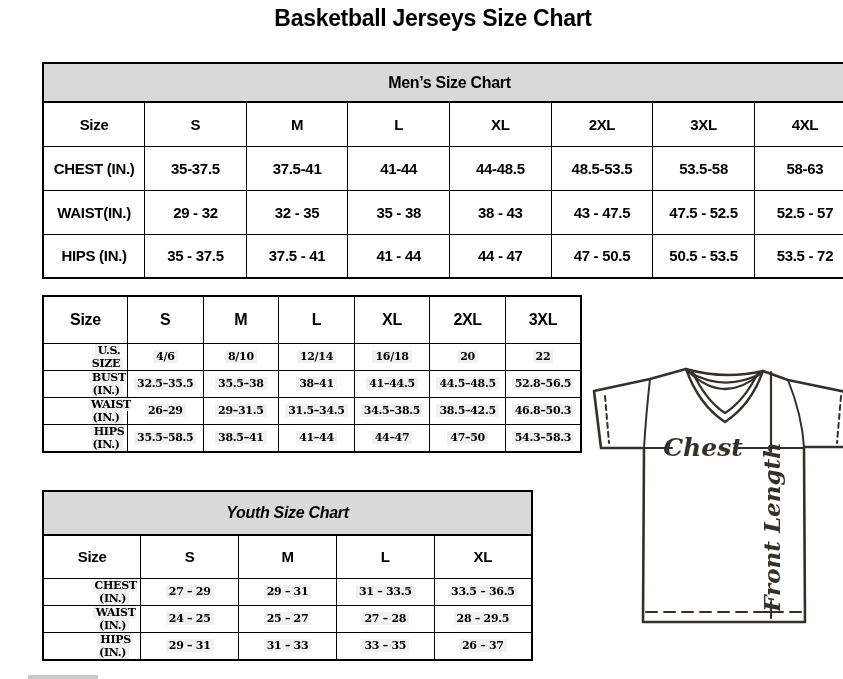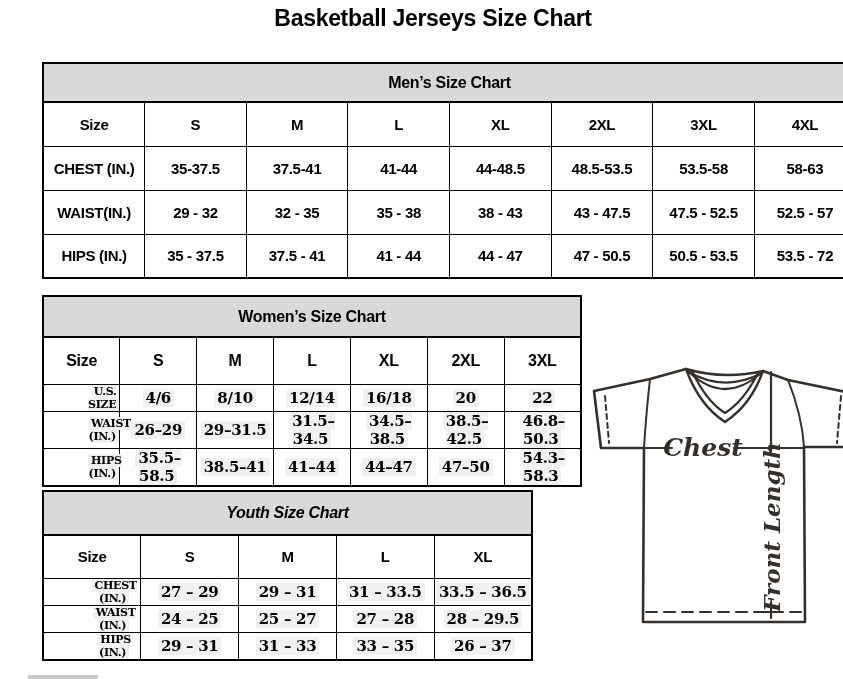--- a/index.html
+++ b/index.html
@@ -29,21 +29,21 @@
   .womens tr.head{height:47px;font-size:16px;}
   .womens tr.mrow{height:22px;}
   .womens th:first-child{width:83px;}
 
   table.youth{left:14px;top:490px;width:491px;}
   .youth tr.band{height:44px;font-style:italic;}
   .youth tr.head{height:43px;font-size:15px;}
   .youth tr.mrow{height:22.5px;}
   .youth th:first-child{width:122px;}
 
-  .fine tr.mrow td{font-family:"DejaVu Serif",serif;font-size:15px;font-weight:bold;}
+  .fine tr.mrow td{font-family:"DejaVu Serif",serif;font-size:11px;font-weight:bold;}
   .fine tr.mrow td.rlabel{font-size:11px;padding-left:44px;}
   .hl{padding:0 3px;}
   .fine .hl{background:#f1f1f1;}
 
   
   #jersey{position:absolute;left:556px;top:360px;width:287px;height:280px;}
   #jersey text{font-family:"DejaVu Serif",serif;font-weight:bold;font-style:italic;}
 
   .crop-artifact{position:absolute;height:4px;background:#c9c9c9;bottom:0;}
   #artifact-left{left:0;width:70px;}
@@ -99,40 +99,46 @@
           <td><span class="hl">44 - 47</span></td>
           <td><span class="hl">47 - 50.5</span></td>
           <td><span class="hl">50.5 - 53.5</span></td>
           <td><span class="hl">53.5 - 72</span></td>
         </tr>
       </tbody>
   </table>
 
   <table class="chart womens fine">
     <tbody>
-      <tr class="band">
-        <td class="band-cell" colspan="7">Women’s Size Chart</td>
-      </tr>
       <tr class="head">
           <th>Size</th>
           <th>S</th>
           <th>M</th>
           <th>L</th>
           <th>XL</th>
           <th>2XL</th>
           <th>3XL</th>
         </tr>
     <tr class="mrow">
           <td class="rlabel"><span class="hl">U.S. SIZE</span></td>
           <td><span class="hl">4/6</span></td>
           <td><span class="hl">8/10</span></td>
           <td><span class="hl">12/14</span></td>
           <td><span class="hl">16/18</span></td>
           <td><span class="hl">20</span></td>
           <td><span class="hl">22</span></td>
+        </tr>
+        <tr class="mrow">
+          <td class="rlabel"><span class="hl">BUST (IN.)</span></td>
+          <td><span class="hl">32.5–35.5</span></td>
+          <td><span class="hl">35.5–38</span></td>
+          <td><span class="hl">38–41</span></td>
+          <td><span class="hl">41–44.5</span></td>
+          <td><span class="hl">44.5–48.5</span></td>
+          <td><span class="hl">52.8–56.5</span></td>
         </tr>
         <tr class="mrow">
           <td class="rlabel"><span class="hl">WAIST (IN.)</span></td>
           <td><span class="hl">26–29</span></td>
           <td><span class="hl">29–31.5</span></td>
           <td><span class="hl">31.5–34.5</span></td>
           <td><span class="hl">34.5–38.5</span></td>
           <td><span class="hl">38.5–42.5</span></td>
           <td><span class="hl">46.8–50.3</span></td>
         </tr>

